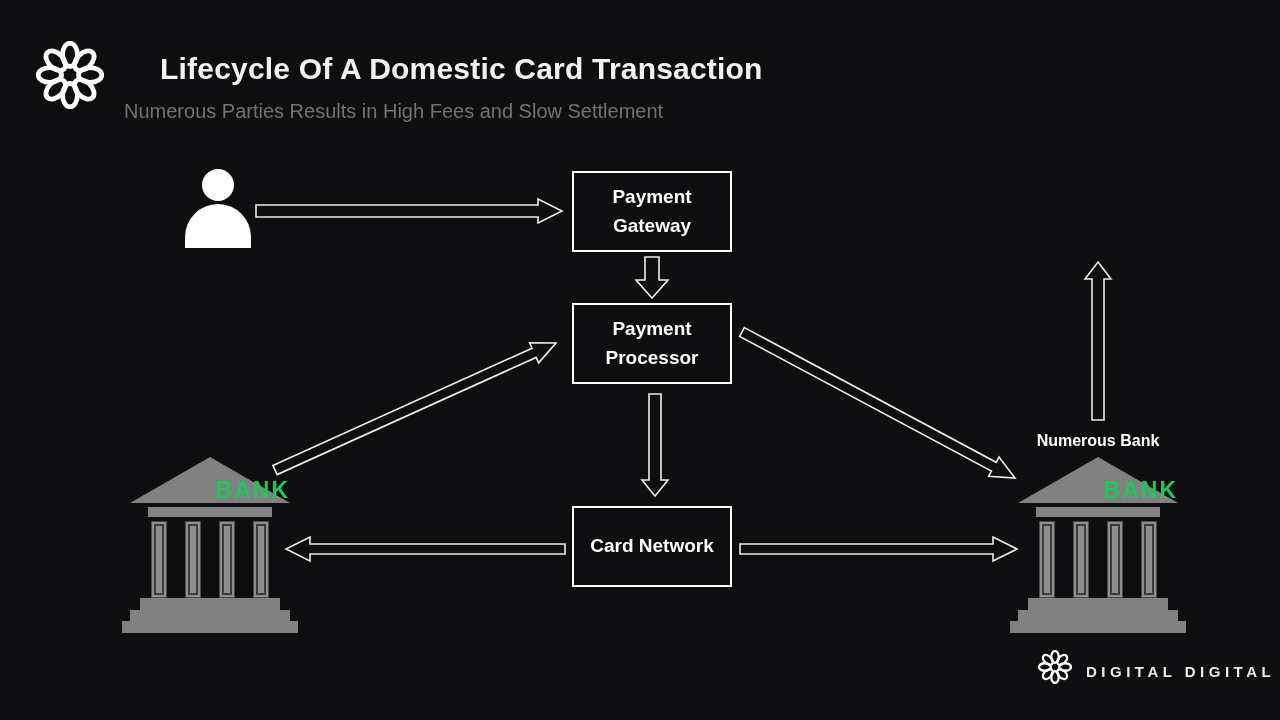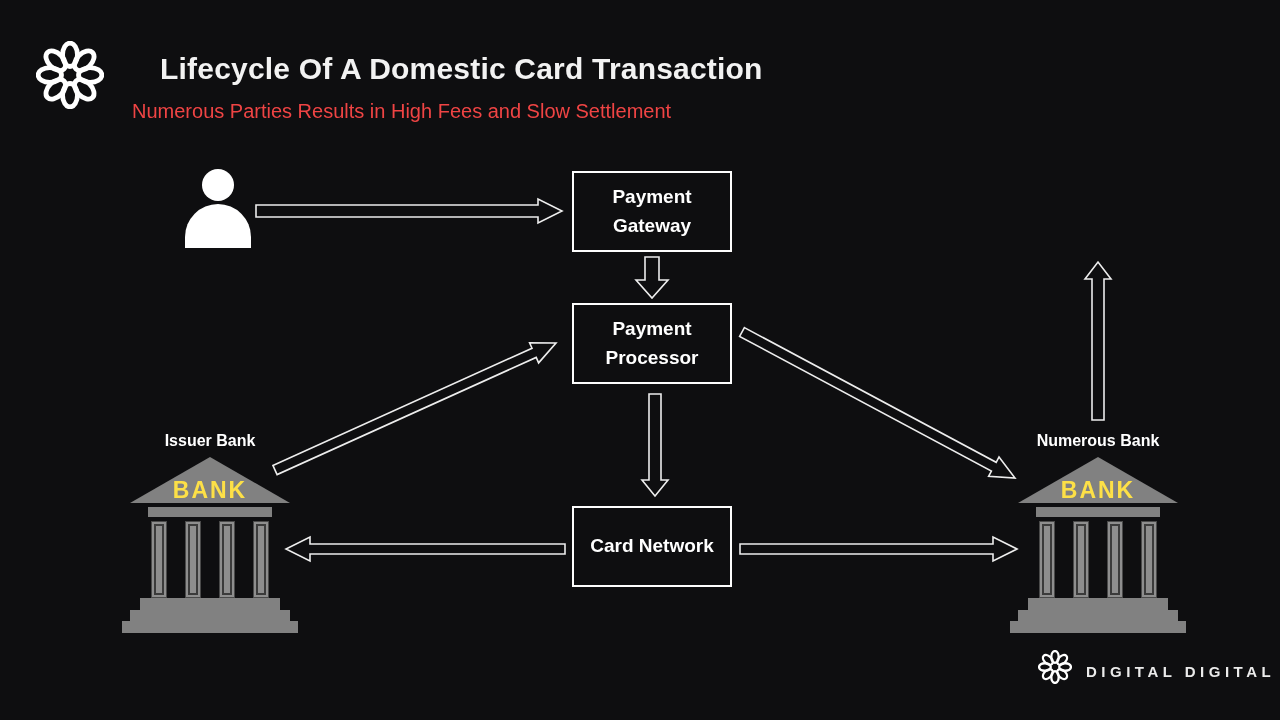--- a/index.html
+++ b/index.html
@@ -7,22 +7,22 @@
     position:relative;width:1280px;height:720px;overflow:hidden;
     background:#0e0e10;font-family:"Liberation Sans",sans-serif;
   }
   
   .header-logo{position:absolute;left:36px;top:41px;width:68px;height:68px;}
   .title{
     position:absolute;left:127px;top:52px;width:760px;
     font-size:30px;font-weight:700;color:#f2f2f2;letter-spacing:.2px;margin-left:33px;
   }
   .subtitle{
-    position:absolute;left:132px;top:100px;width:760px;
-    font-size:20px;font-weight:400;color:#ef4444;
+    position:absolute;left:124px;top:100px;width:760px;
+    font-size:20px;font-weight:400;color:#737373;
   }
   
   .node{
     position:absolute;width:160px;height:81px;box-sizing:border-box;
     border:2px solid #fdfdfd;background:#0e0e10;color:#fff;
     display:flex;align-items:center;justify-content:center;text-align:center;
     font-size:19px;font-weight:700;line-height:1.5;padding:0 14px;
   }
   #node-gateway{left:572px;top:171px;}
   #node-processor{left:572px;top:303px;}
@@ -38,22 +38,22 @@
   #bank-acquirer{left:1010px;top:455px;}
   .bank .bank-label{
     position:absolute;left:50%;top:-23px;transform:translateX(-50%);
     width:220px;text-align:center;font-size:16px;font-weight:700;color:#fff;white-space:nowrap;
   }
   .bank .pediment{
     position:absolute;left:8px;top:2px;width:160px;height:46px;background:#818181;
     clip-path:polygon(50% 0,100% 100%,0 100%);
   }
   .bank .pediment-text{
-    position:absolute;left:8px;top:22px;width:160px;text-align:center;
-    font-size:23px;font-weight:700;letter-spacing:2px;color:#fde047;
+    position:absolute;left:8px;top:22px;width:160px;text-align:right;
+    font-size:23px;font-weight:700;letter-spacing:2px;color:#22c55e;
   }
   .bank .entablature{position:absolute;left:26px;top:52px;width:124px;height:10px;background:#818181;}
   .bank .col{
     position:absolute;top:66px;width:16px;height:77px;background:#8e8e8e;
     border:1px solid #4a4a4a;box-sizing:border-box;
   }
   .bank .col::after{content:"";position:absolute;inset:2px;border:2px solid #3b3b3b;}
   .bank .c1{left:29px;} .bank .c2{left:63px;} .bank .c3{left:97px;} .bank .c4{left:131px;}
   .bank .step1{position:absolute;left:18px;top:143px;width:140px;height:12px;background:#818181;}
   .bank .step2{position:absolute;left:8px;top:155px;width:160px;height:11px;background:#818181;}
@@ -98,21 +98,20 @@
   <div class="person">
     <div class="head"></div>
     <div class="body"></div>
   </div>
 
   <div class="node" id="node-gateway">Payment Gateway</div>
   <div class="node" id="node-processor">Payment Processor</div>
   <div class="node" id="node-network">Card Network</div>
 
   <div class="bank" id="bank-issuer">
-    <div class="bank-label">Issuer Bank</div>
     <div class="pediment"></div>
     <div class="pediment-text">BANK</div>
     <div class="entablature"></div>
     <div class="col c1"></div>
     <div class="col c2"></div>
     <div class="col c3"></div>
     <div class="col c4"></div>
     <div class="step1"></div>
     <div class="step2"></div>
     <div class="step3"></div>

